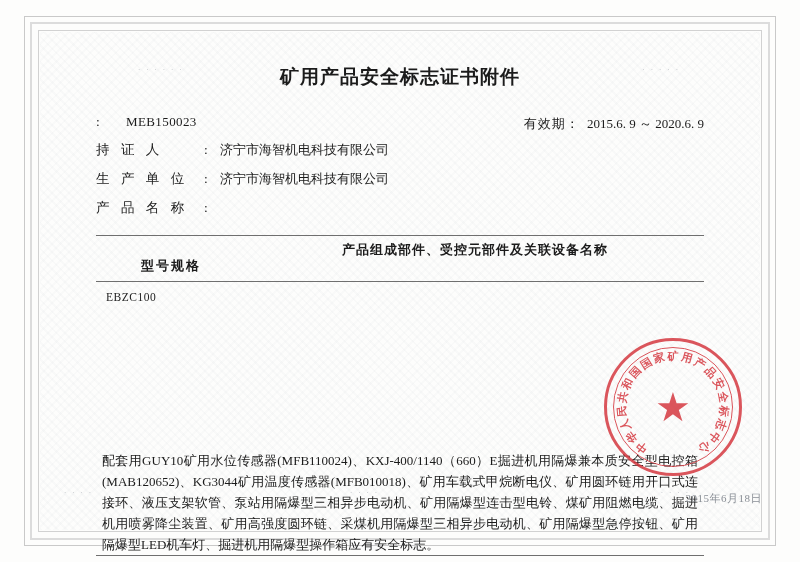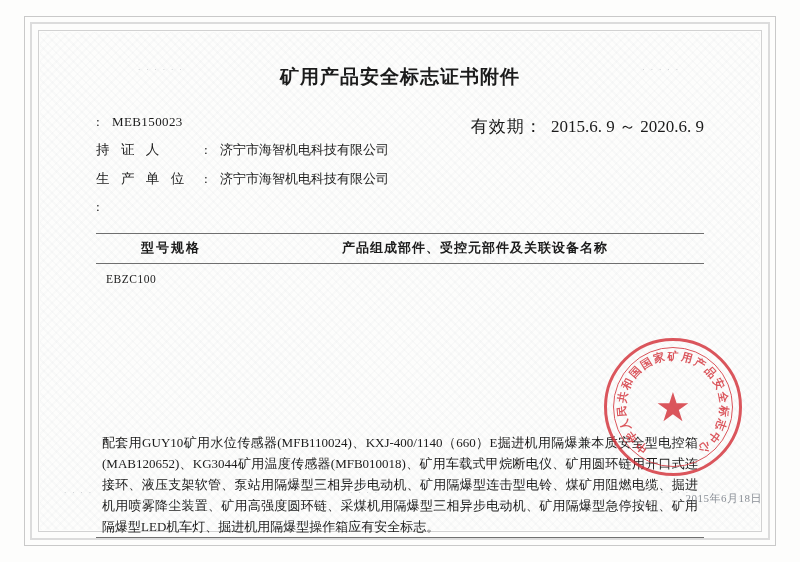--- a/index.html
+++ b/index.html
@@ -109,27 +109,28 @@
     margin-right: 6px;
   }
   .field-value {
     font-size: 13px;
     color: #1b1b1b;
     font-family: Liberation Mono, monospace;
   }
   .field-value.mono {
     font-family: "Liberation Serif", serif;
     letter-spacing: 0.4px;
+    margin-left: 14px;
   }
   .validity {
     position: absolute;
     right: 0;
     top: 1px;
     font-family: "Liberation Serif", serif;
-    font-size: 17px;
+    font-size: 13px;
     color: #1b1b1b;
     white-space: nowrap;
   }
   .validity .vlabel { letter-spacing: 1px; margin-right: 4px; }
 
   .table {
     margin-top: 18px;
     border-top: 1px solid #6f6f6f;
     border-bottom: 1px solid #6f6f6f;
   }
@@ -140,20 +141,21 @@
     font-size: 13px;
     font-weight: bold;
     color: #1b1b1b;
   }
   .th-model {
     width: 150px;
     flex: 0 0 150px;
     text-align: center;
     padding: 5px 0 6px 0;
     letter-spacing: 2px;
+    margin-top: 16px;
   }
   .th-parts {
     flex: 1;
     text-align: center;
     padding: 5px 0 6px 0;
     letter-spacing: 1px;
   }
   .table-body {
     display: flex;
     min-height: 250px;
@@ -269,20 +271,21 @@
         <span class="field-value">济宁市海智机电科技有限公司</span>
       </div>
 
       <div class="field-row">
         <span class="field-label">生 产 单 位</span>
         <span class="field-colon">:</span>
         <span class="field-value">济宁市海智机电科技有限公司</span>
       </div>
 
       <div class="field-row">
+        <span class="field-label">产 品 名 称</span>
         <span class="field-colon">:</span>
       </div>
 
     </div>
 
     <div class="table">
       <div class="table-head">
         <div class="th-model">型号规格</div>
         <div class="th-parts">产品组成部件、受控元部件及关联设备名称</div>
       </div>

